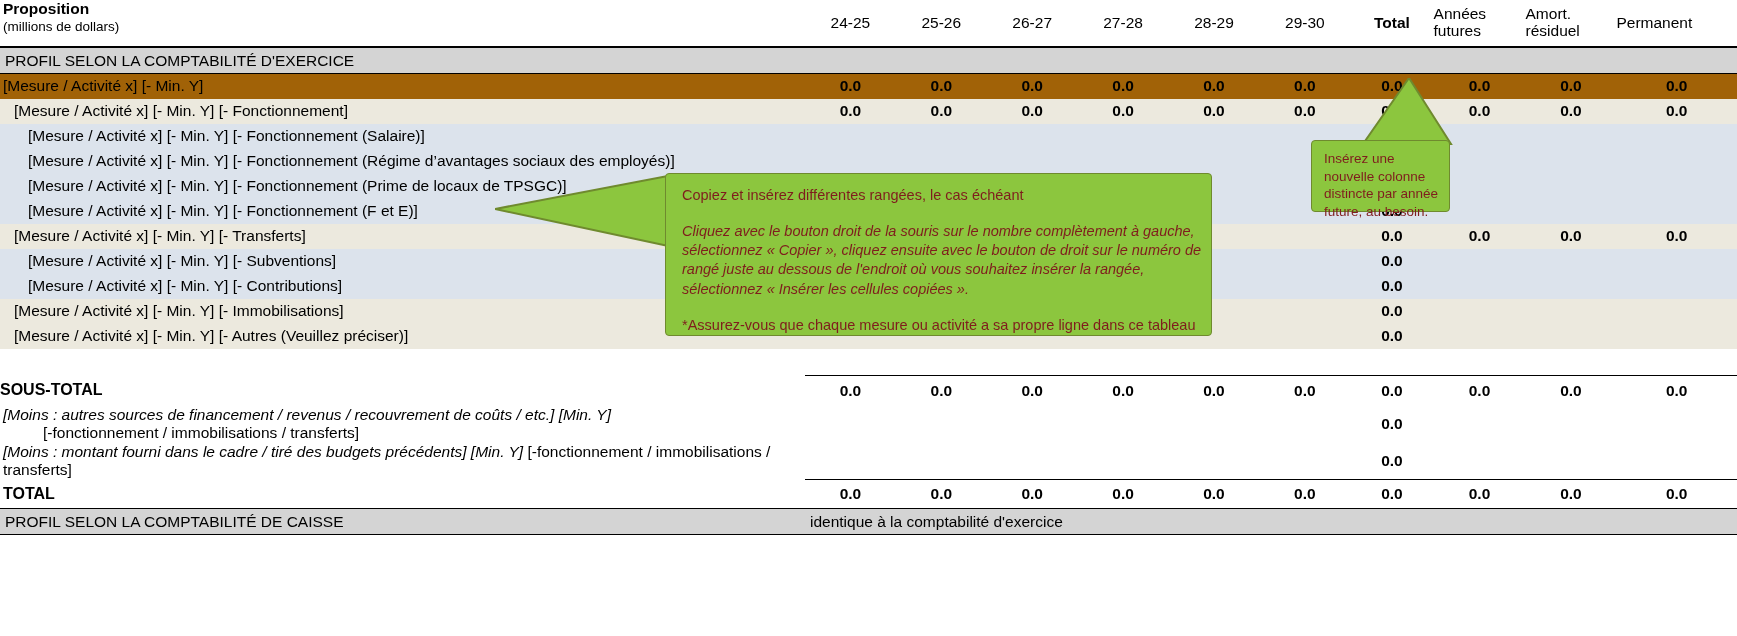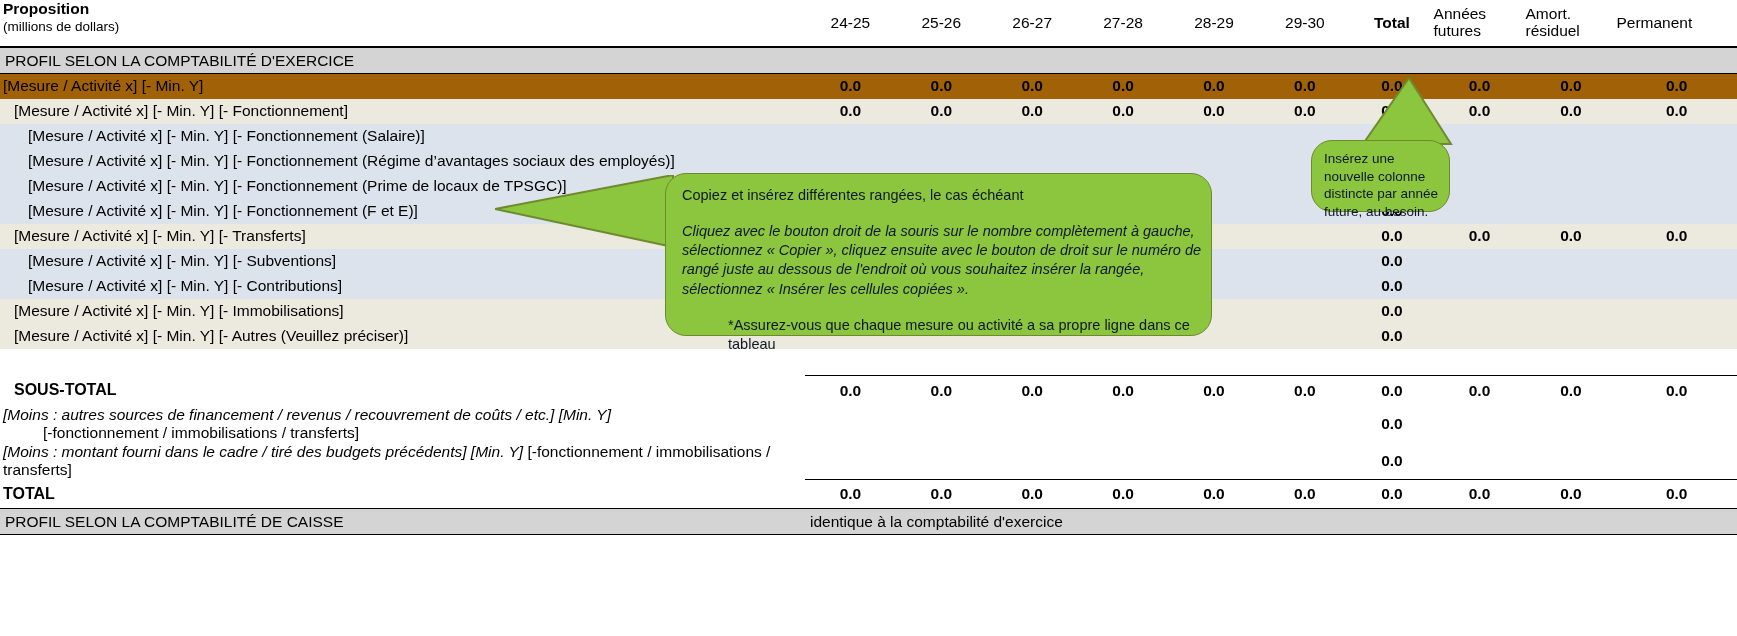--- a/index.html
+++ b/index.html
@@ -104,21 +104,21 @@
   tr.cream td   { background: #ece9de; }
   tr.blue  td   { background: #dce3ec; }
 
   .ind0 { padding-left: 3px !important; }
   .ind1 { padding-left: 14px !important; }
   .ind2 { padding-left: 28px !important; }
 
   
   tr.spacer td { height: 26px; background: #ffffff; }
   tr.subtotal td { height: 30px; background: #ffffff; }
-  tr.subtotal td.lbl { font-weight: bold; font-size: 16px; padding-left: 14px; }
+  tr.subtotal td.lbl { font-weight: bold; font-size: 16px; padding-left: 0; }
   tr.subtotal td.num { text-align: center; font-weight: bold; font-size: 15.5px; }
   .topline { border-top: 1.5px solid #000; }
 
   tr.minus td { background: #ffffff; }
   tr.minus td.lbl {
     font-size: 15.5px;
     font-style: italic;
     padding-left: 3px;
     white-space: normal;
     line-height: 1.2;
@@ -127,36 +127,36 @@
   tr.minus td.lbl .indent2 { display: inline-block; padding-left: 40px; font-style: normal; }
   tr.minus td.num { text-align: center; font-weight: bold; font-size: 15.5px; vertical-align: middle; }
 
   tr.total td { height: 28px; background: #ffffff; }
   tr.total td.lbl { font-weight: bold; font-size: 16px; padding-left: 3px; }
   tr.total td.num { text-align: center; font-weight: bold; font-size: 15.5px; }
   .callout-box {
     position: absolute;
     background: #8cc63e;
     border: 1.5px solid #6f8a2e;
-    border-radius: 21px;
-    color: #0f172a;
+    border-radius: 4px;
+    color: #7f1d1d;
     box-sizing: border-box;
   }
   #callout1 {
     left: 665px;
     top: 173px;
     width: 547px;
     height: 163px;
     padding: 12px 8px 10px 16px;
     font-size: 14.5px;
     line-height: 1.32;
   }
   #callout1 .line1 { font-style: normal; }
   #callout1 .para  { font-style: italic; margin-top: 17px; }
-  #callout1 .note  { font-style: normal; margin-top: 17px; margin-left: 46px; }
+  #callout1 .note  { font-style: normal; margin-top: 17px; }
 
   #callout2 {
     left: 1311px;
     top: 140px;
     width: 139px;
     height: 72px;
     padding: 9px 10px 8px 12px;
     font-size: 13.5px;
     line-height: 1.30;
   }

